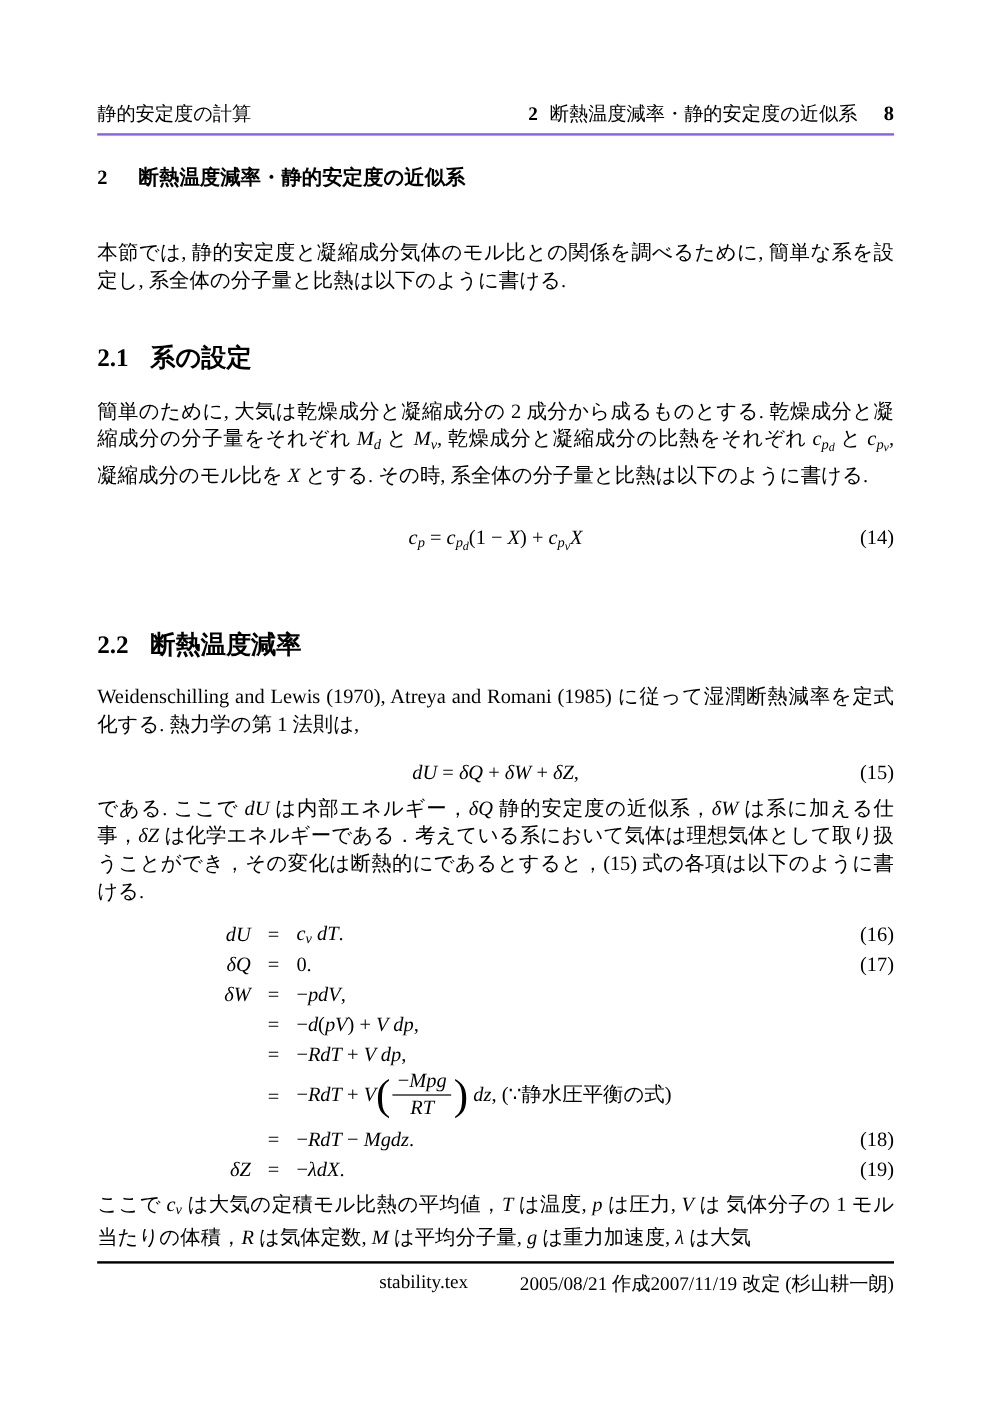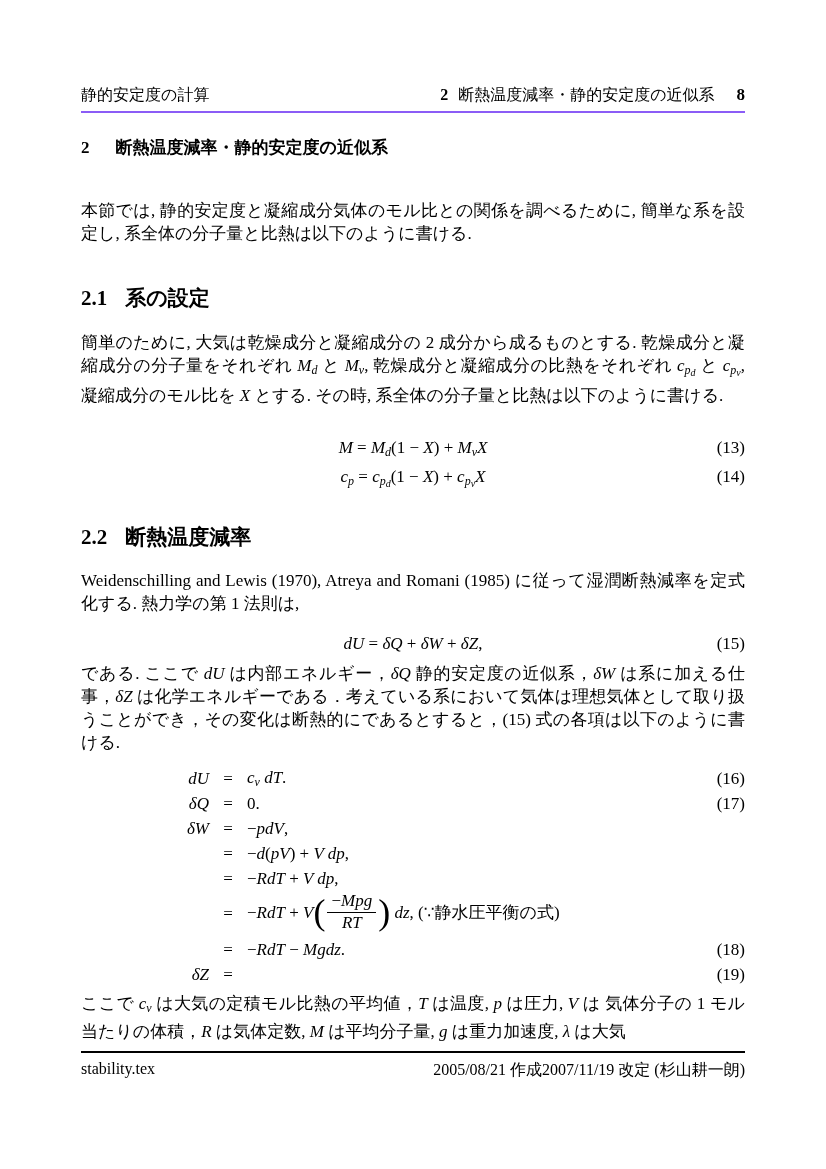--- a/index.html
+++ b/index.html
@@ -44,21 +44,21 @@
 
   .eqnarray { top:766px; }
   .eqrow { position:relative; display:flex; align-items:center; min-height:25px; font-size:17px; }
   .eqrow.tall { min-height:46px; }
   .eqrow .lhs { width:128px; text-align:right; }
   .eqrow .eqs { width:38px; text-align:center; }
   .eqrow .rhs { flex:1; text-align:left; }
   .eqrow .eqnum { top:50%; transform:translateY(-50%); }
 
   .footer { top:1051px; border-top:2px solid #000; padding-top:7px;
-            display:flex; justify-content:space-between; font-size:16px; }
+            display:flex; justify-content:flex-end; font-size:16px;gap:43px; }
 </style>
 </head>
 <body>
 
 <div class="blk header">
   <span>静的安定度の計算</span>
   <span>
     <span class="h-no">2</span><span>断熱温度減率・静的安定度の近似系</span><span class="h-page">8</span>
   </span>
 </div>
@@ -69,21 +69,20 @@
 
 <p class="blk para p-intro">本節では, 静的安定度と凝縮成分気体のモル比との関係を調べるために, 簡単な系を設定し, 系全体の分子量と比熱は以下のように書ける.</p>
 
 <div class="blk sub-h sub1">
   <span class="no">2.1</span><span class="ttl">系の設定</span>
 </div>
 
 <p class="blk para p-sub1"><span class="sg-r">簡単のために, 大気は乾燥成分と凝縮成分の 2 成分から成るものとする. 乾燥成分と凝縮成分の分子量をそれぞれ </span><span class="sg-i">M</span><span class="sg-s">d</span><span class="sg-r"> と </span><span class="sg-i">M</span><span class="sg-s">v</span><span class="sg-r">, 乾燥成分と凝縮成分の比熱をそれぞれ </span><span class="sg-i">c</span><span class="sg-s">p</span><span class="sg-s2">d</span><span class="sg-r"> と </span><span class="sg-i">c</span><span class="sg-s">p</span><span class="sg-s2">v</span><span class="sg-r">, 凝縮成分のモル比を </span><span class="sg-i">X</span><span class="sg-r"> とする. その時, 系全体の分子量と比熱は以下のように書ける.</span></p>
 
 <div class="blk eqgroup1">
-  <div class="eqcenter"><span><span class="sg-i">M</span><span class="sg-r"> = </span><span class="sg-i">M</span><span class="sg-s">d</span><span class="sg-r">(1 − </span><span class="sg-i">X</span><span class="sg-r">) + </span><span class="sg-i">M</span><span class="sg-s">v</span><span class="sg-i">X</span></span><span class="eqnum">(13)</span></div>
   <div class="eqcenter"><span><span class="sg-i">c</span><span class="sg-s">p</span><span class="sg-r"> = </span><span class="sg-i">c</span><span class="sg-s">p</span><span class="sg-s2">d</span><span class="sg-r">(1 − </span><span class="sg-i">X</span><span class="sg-r">) + </span><span class="sg-i">c</span><span class="sg-s">p</span><span class="sg-s2">v</span><span class="sg-i">X</span></span><span class="eqnum">(14)</span></div>
 </div>
 
 <div class="blk sub-h sub2">
   <span class="no">2.2</span><span class="ttl">断熱温度減率</span>
 </div>
 
 <p class="blk para p-sub2a">Weidenschilling and Lewis (1970), Atreya and Romani (1985) に従って湿潤断熱減率を定式化する. 熱力学の第 1 法則は,</p>
 
 <div class="blk eq15">
@@ -127,20 +126,21 @@
     </div>
     <div class="eqrow">
       <span class="lhs"></span>
       <span class="eqs">=</span>
       <span class="rhs"><span class="sg-r">−</span><span class="sg-i">RdT</span><span class="sg-r"> − </span><span class="sg-i">Mgdz</span><span class="sg-r">.</span></span>
       <span class="eqnum">(18)</span>
     </div>
     <div class="eqrow">
       <span class="lhs"><span class="sg-i">δZ</span></span>
       <span class="eqs">=</span>
+      <span class="rhs"><span class="sg-r">−</span><span class="sg-i">λdX</span><span class="sg-r">.</span></span>
       <span class="eqnum">(19)</span>
     </div>
   </div>
 
 <p class="blk para p-final"><span class="sg-r">ここで </span><span class="sg-i">c</span><span class="sg-s">v</span><span class="sg-r"> は大気の定積モル比熱の平均値，</span><span class="sg-i">T</span><span class="sg-r"> は温度, </span><span class="sg-i">p</span><span class="sg-r"> は圧力, </span><span class="sg-i">V</span><span class="sg-r"> は 気体分子の 1 モル当たりの体積，</span><span class="sg-i">R</span><span class="sg-r"> は気体定数, </span><span class="sg-i">M</span><span class="sg-r"> は平均分子量, </span><span class="sg-i">g</span><span class="sg-r"> は重力加速度, </span><span class="sg-i">λ</span><span class="sg-r"> は大気</span></p>
 
 <div class="blk footer">
   <span>stability.tex</span>
   <span>2005/08/21 作成2007/11/19 改定 (杉山耕一朗)</span>
 </div>

